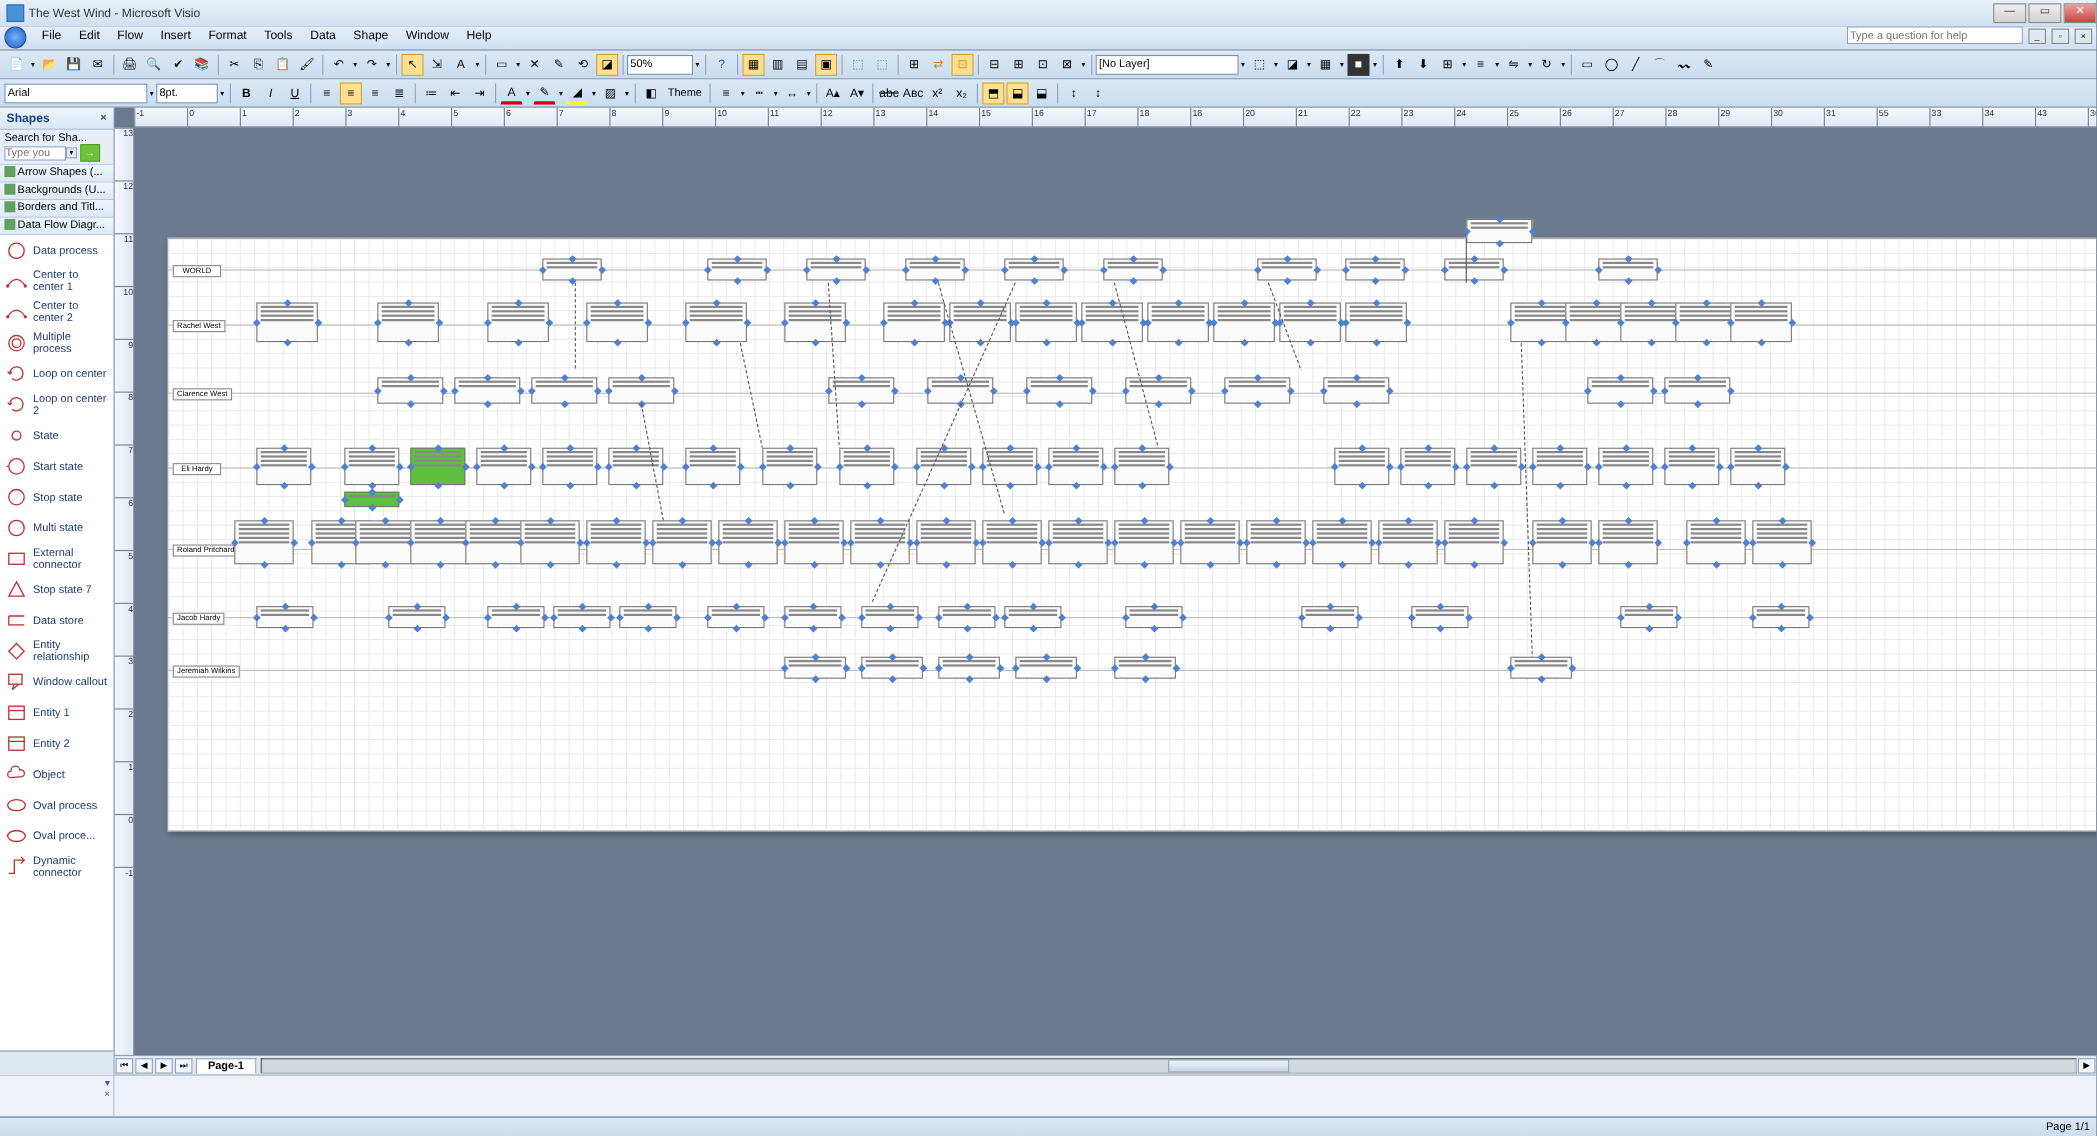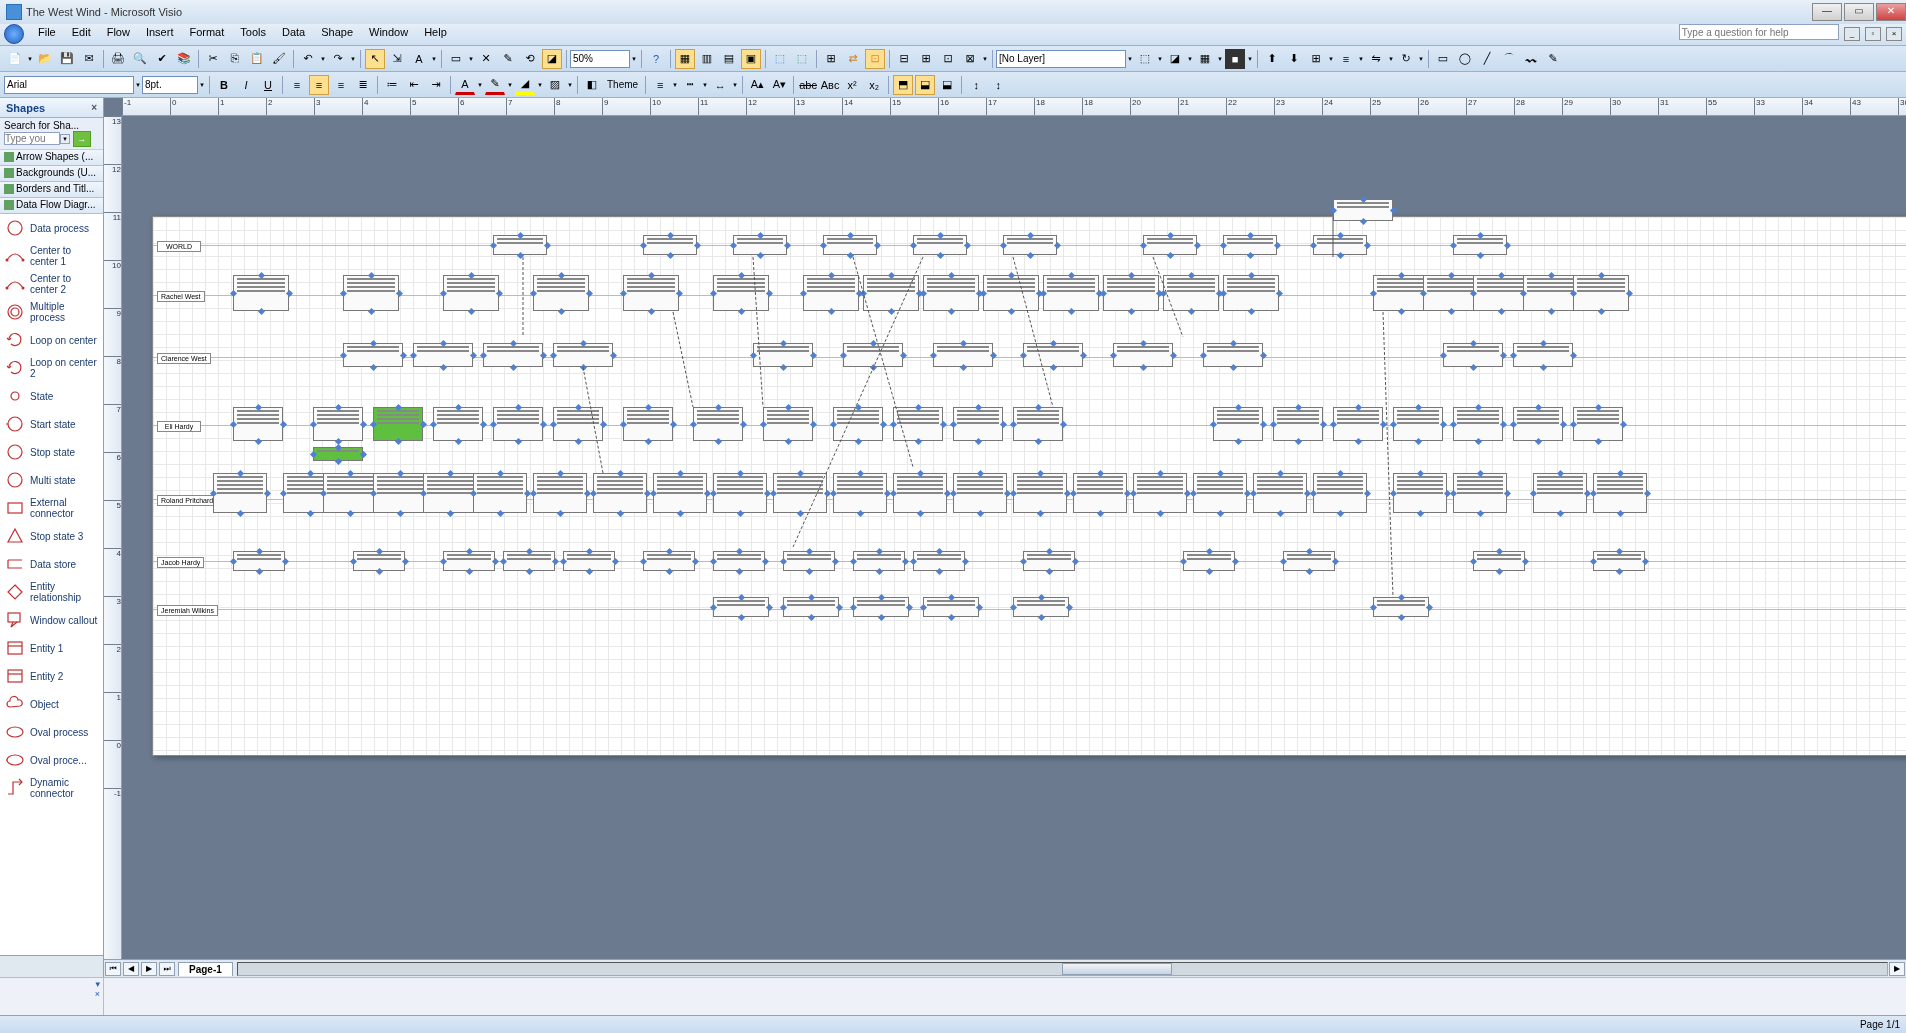--- a/index.html
+++ b/index.html
@@ -379,21 +379,21 @@
             </svg>
           </div>
           <div class="shape-name">External connector</div>
         </div>
         <div class="shape-item">
           <div class="shape-ico">
             <svg viewBox="0 0 20 20">
               <path d="M10 3 L17 16 L3 16 Z" class="sico"></path>
             </svg>
           </div>
-          <div class="shape-name">Stop state 3</div>
+          <div class="shape-name">Stop state 7</div>
         </div>
         <div class="shape-item">
           <div class="shape-ico">
             <svg viewBox="0 0 20 20">
               <path d="M3 6h14M3 6v8h14" class="sico"></path>
             </svg>
           </div>
           <div class="shape-name">Data store</div>
         </div>
         <div class="shape-item">

